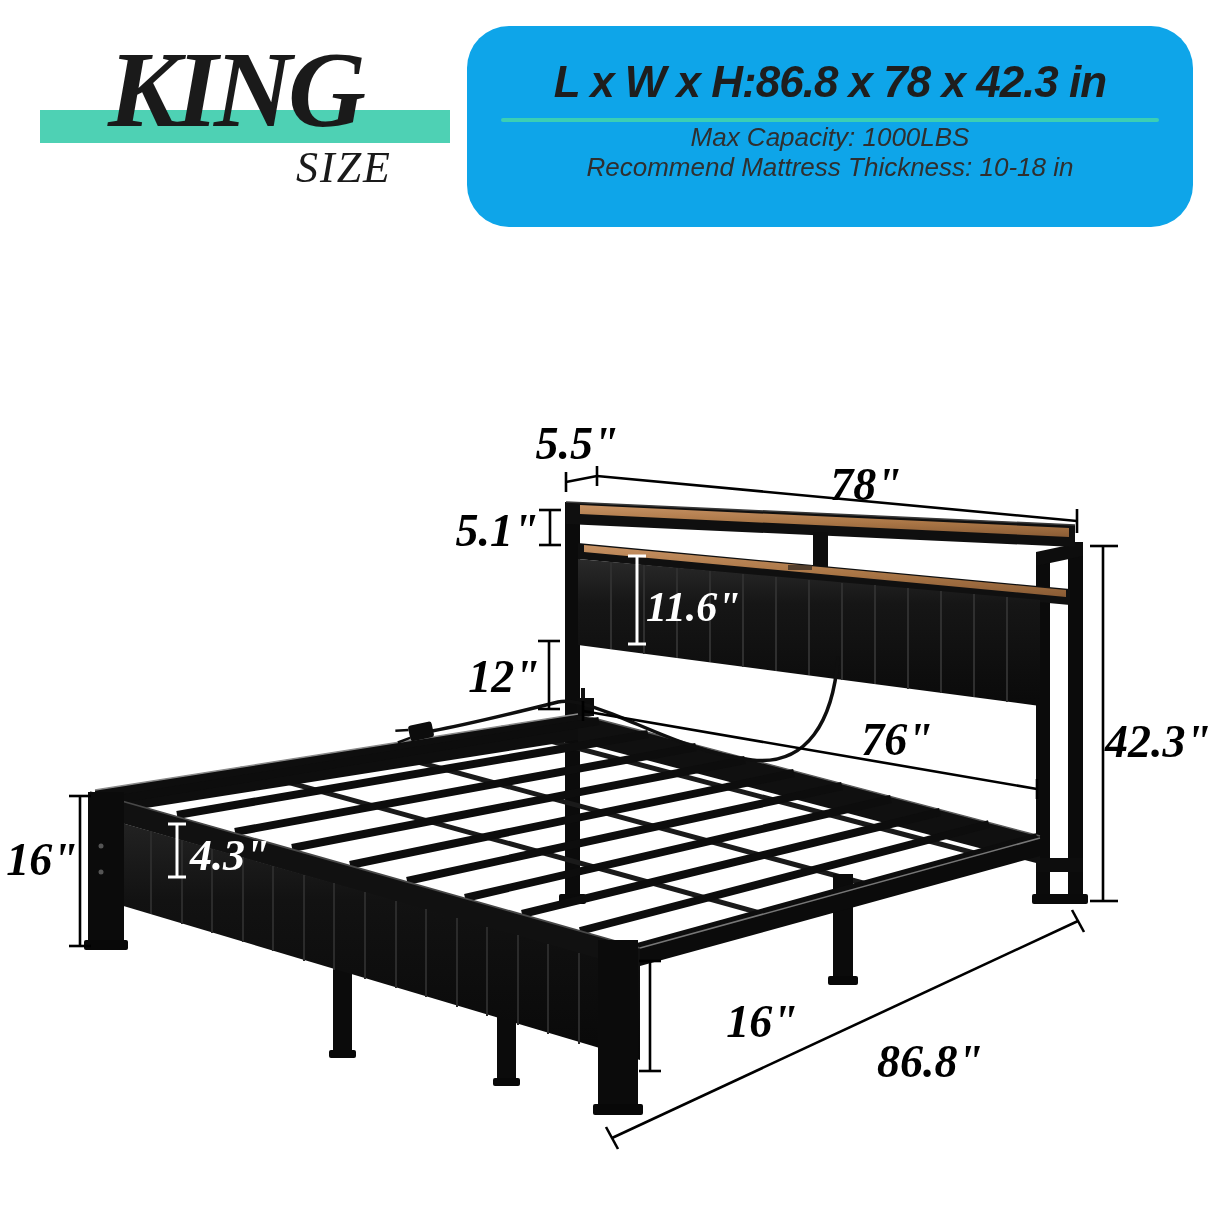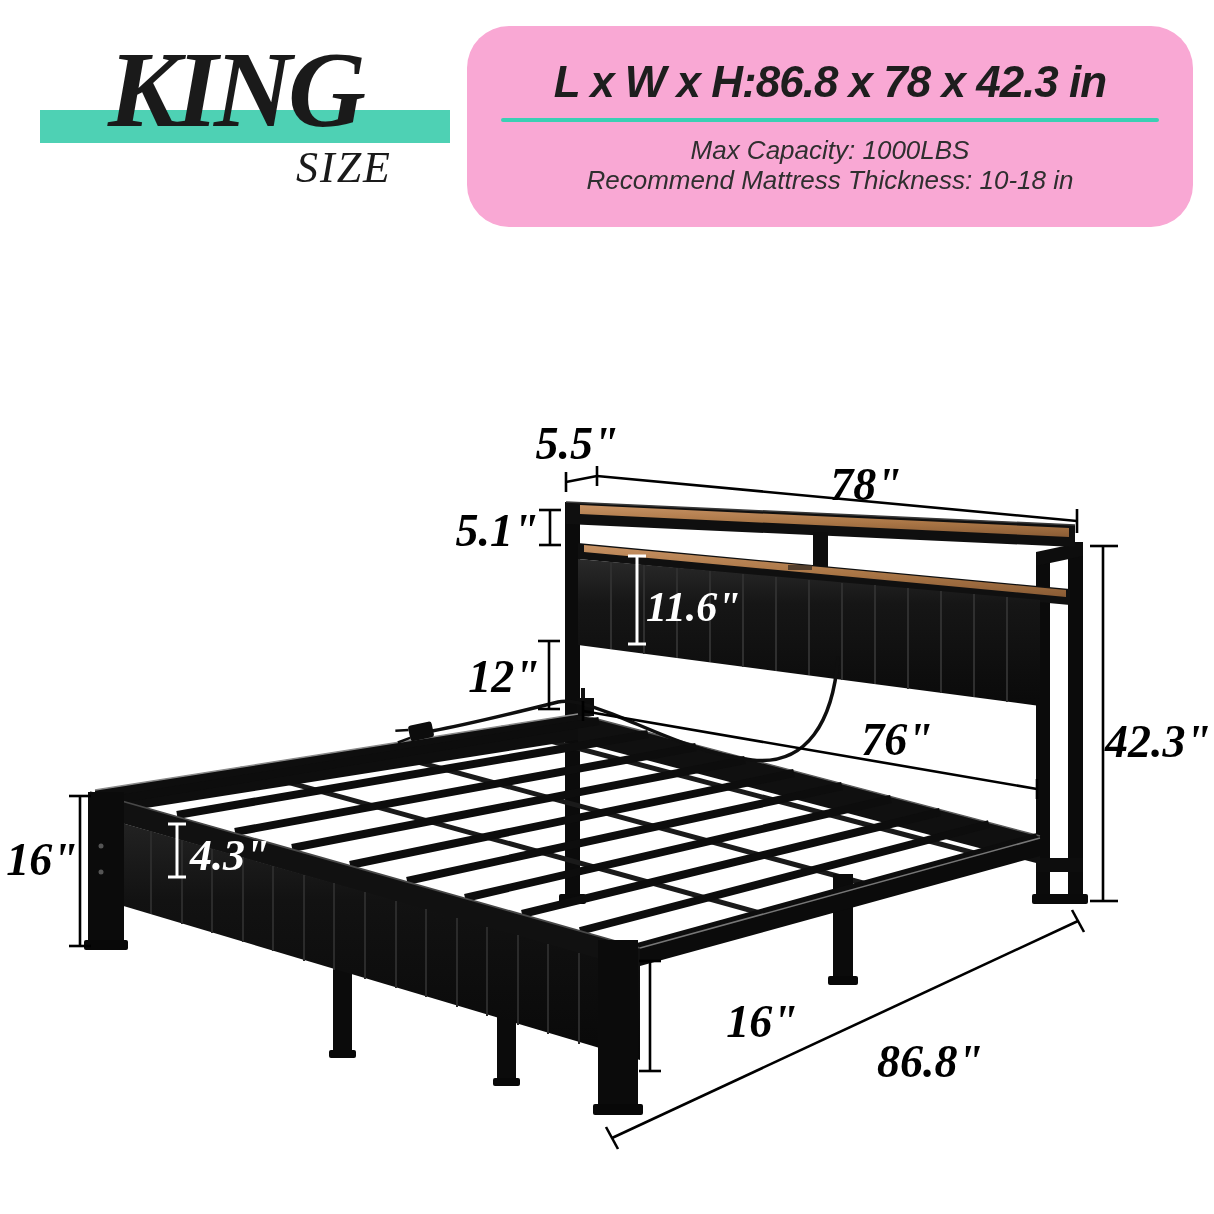--- a/index.html
+++ b/index.html
@@ -6,27 +6,27 @@
   #canvas{position:relative;width:1214px;height:1214px;background:#fff;overflow:hidden;
           font-family:"Liberation Serif",serif;font-style:italic;}
   
   #title-bar{position:absolute;left:40px;top:110px;width:410px;height:33px;background:#4ed1b4;}
   #title-main{position:absolute;left:108px;top:36px;font-size:108px;font-weight:bold;
               letter-spacing:-4px;line-height:1;color:#1a1a1a;}
   #title-sub{position:absolute;left:296px;top:146px;font-size:44px;font-weight:normal;
              letter-spacing:2px;line-height:1;color:#1a1a1a;}
   
   #spec-box{position:absolute;left:467px;top:26px;width:726px;height:201px;
-            background:#f9a8d4;border-radius:42px;display:flex;flex-direction:column;
+            background:#0ea5e9;border-radius:42px;display:flex;flex-direction:column;
             align-items:center;box-sizing:border-box;padding-top:34px;
             font-family:"Liberation Sans",sans-serif;}
   #spec-title{font-size:44px;font-weight:bold;letter-spacing:-1px;line-height:1;color:#1e1e1e;white-space:nowrap;}
   #spec-underline{width:658px;height:4px;background:#3bcfb4;margin-top:14px;border-radius:2px;}
   .spec-line{font-size:26px;line-height:30px;color:#2f2f2f;white-space:nowrap;}
-  #spec-line1{margin-top:13px;}
+  #spec-line1{}
   
   #bed-svg{position:absolute;left:0;top:0;}
   .dim{stroke:#000;stroke-width:2.6;fill:none;}
   .dimw{stroke:#fff;stroke-width:3;fill:none;}
   .lbl{font-family:"Liberation Serif",serif;font-weight:bold;font-size:46px;fill:#000;}
   .lblw{font-family:"Liberation Serif",serif;font-weight:bold;fill:#fff;}
   .chan{stroke:#2f2f2f;stroke-width:2;fill:none;}
   .chanf{stroke:#2b2b2b;stroke-width:2;fill:none;}
   .slat{stroke:#0d0d0d;stroke-width:8;fill:none;}
   .xrail{stroke:#1a1a1a;stroke-width:5;fill:none;}

